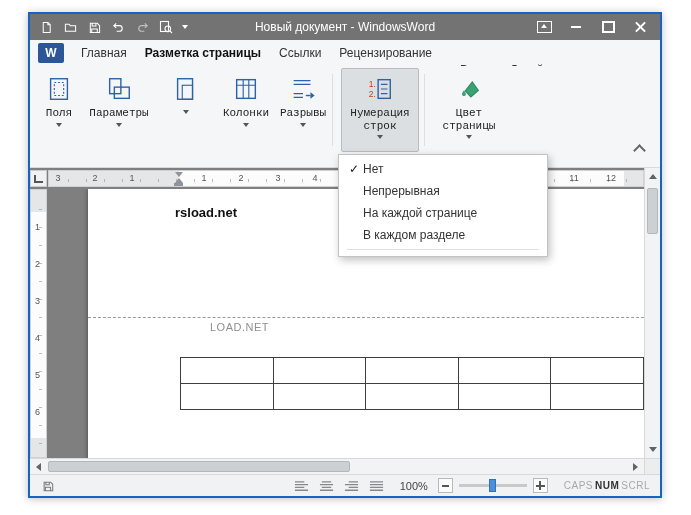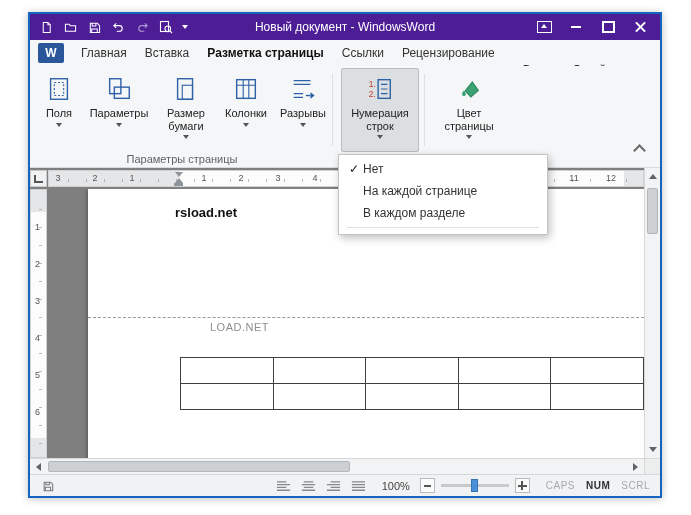--- a/index.html
+++ b/index.html
@@ -1,20 +1,20 @@
 <!DOCTYPE html>
 <html><head>
 <meta charset="utf-8">
 <style>
   html,body{margin:0;padding:0;}
   body{width:691px;height:515px;background:#fff;font-family:"Liberation Sans",sans-serif;position:relative;overflow:hidden;}
   .window{position:absolute;left:28px;top:12px;width:634px;height:486px;border:2px solid #1565c0;background:#fff;box-sizing:border-box;box-shadow:0 1px 8px rgba(0,0,0,.25);}
 
   
-  .titlebar{height:26px;background:#4c1d95;display:flex;align-items:center;color:#fff;padding:0 8px;position:relative;}
+  .titlebar{height:26px;background:#737373;display:flex;align-items:center;color:#fff;padding:0 8px;position:relative;}
   .tb-icons{display:flex;align-items:center;gap:8px;z-index:2;}
   .tb-btn{width:16px;height:16px;display:flex;align-items:center;justify-content:center;}
   .tb-title{position:absolute;left:0;right:0;text-align:center;font-size:12px;pointer-events:none;}
   .tb-controls{margin-left:auto;display:flex;align-items:center;gap:16px;z-index:2;padding-right:4px;}
   .caret-w{width:0;height:0;border-left:3.5px solid transparent;border-right:3.5px solid transparent;border-top:4px solid #fff;}
   .ctl-min{width:10px;height:2px;background:#fff;}
   .ctl-max{width:9px;height:8px;border:2px solid #fff;}
   .ctl-close{position:relative;width:11px;height:11px;}
   .ctl-close::before,.ctl-close::after{content:"";position:absolute;left:-1px;top:4.5px;width:13px;height:2px;background:#fff;}
   .ctl-close::before{transform:rotate(45deg);}
@@ -28,21 +28,21 @@
   .tab{font-size:12px;color:#333;padding:5px 9px;white-space:nowrap;}
   .tab.active{font-weight:bold;color:#111;}
   .tab.sp{margin-left:10px;margin-top:33px;}
 
   
   .ribbon{height:102px;background:#f5f6f7;border-bottom:1px solid #d8dadc;position:relative;box-sizing:border-box;}
   .rbuttons{position:absolute;left:6px;top:2px;display:flex;gap:3px;align-items:flex-start;}
   .rbtn{display:flex;flex-direction:column;align-items:center;padding-top:5px;height:84px;box-sizing:border-box;border:1px solid transparent;border-radius:2px;}
   .rbtn.active{background:#dcdfe1;border-color:#b9bdc1;}
   .ricon{width:30px;height:30px;display:flex;align-items:center;justify-content:center;margin-bottom:3px;}
-  .rlabel{font-size:11px;color:#222;text-align:center;line-height:1.15;}
+  .rlabel{font-size:11px;color:#222;text-align:center;line-height:1.15;font-family:Liberation Mono, monospace;}
   .rcaret{margin-top:3px;width:0;height:0;border-left:3.5px solid transparent;border-right:3.5px solid transparent;border-top:4px solid #555;}
   .rdivider{position:absolute;top:8px;height:72px;width:1px;background:#dcdee0;}
   .rgroup{position:absolute;bottom:2px;left:6px;width:292px;text-align:center;font-size:11px;color:#5f6368;}
   .rcollapse{position:absolute;right:16px;bottom:12px;width:7px;height:7px;border-left:2px solid #666;border-top:2px solid #666;transform:rotate(45deg);}
 
   
   .menu{position:absolute;left:308px;top:140px;width:208px;background:#fff;border:1px solid #c3c3c3;box-shadow:2px 3px 8px rgba(0,0,0,.25);z-index:60;padding:3px 0;}
   .mitem{display:flex;align-items:center;height:22px;font-size:12px;color:#333;padding:0 10px 0 6px;white-space:nowrap;}
   .mcheck{width:18px;text-align:center;font-size:12px;color:#222;flex:0 0 18px;}
   .msep{height:1px;background:#e0e0e0;margin:3px 8px;}
@@ -91,21 +91,21 @@
   .abtn{width:18px;height:15px;display:flex;align-items:center;justify-content:center;}
   .zoomval{margin-left:14px;color:#444;}
   .zctrls{display:flex;align-items:center;margin-left:10px;}
   .zbtn{width:15px;height:15px;border:1px solid #b7babc;background:#fafbfb;display:flex;align-items:center;justify-content:center;box-sizing:border-box;}
   .zminus{width:7px;height:2px;background:#555;}
   .zplus{position:relative;width:9px;height:9px;}
   .zplus::before{content:"";position:absolute;left:0;top:3.5px;width:9px;height:2px;background:#555;}
   .zplus::after{content:"";position:absolute;left:3.5px;top:0;width:2px;height:9px;background:#555;}
   .slider{width:68px;height:3px;background:#c7cacc;position:relative;margin:0 6px;}
   .sthumb{position:absolute;left:30px;top:-5px;width:7px;height:13px;background:#4a90d9;border:1px solid #3272b5;box-sizing:border-box;}
-  .inds{display:flex;gap:11px;margin-left:16px;}
+  .inds{display:flex;gap:2px;margin-left:16px;}
   .ind{color:#a6a9ac;font-size:10px;letter-spacing:.5px;}
   .ind.active{color:#2f3235;font-weight:bold;}
 </style>
 </head>
 <body>
 
 <div class="window">
 
   <div class="titlebar">
     <div class="tb-icons">
@@ -163,21 +163,20 @@
           <span class="ctl-close"></span>
         </span>
     </div>
   </div>
 
   <div class="tabrow">
     <div class="file-btn">
         <span>W</span>
       </div>
     <span class="tab">Главная</span>
-    <span class="tab">Вставка</span>
     <span class="tab active">Разметка страницы</span>
     <span class="tab">Ссылки</span>
     <span class="tab">Рецензирование</span>
     <span class="tab sp">Вид</span>
     <span class="tab sp">Дизайн</span>
   </div>
 
   <div class="ribbon">
     <div class="rbuttons">
       <div class="rbtn" style="width:46px">
@@ -200,21 +199,20 @@
         <span class="rlabel">Параметры</span>
         <span class="rcaret"></span>
       </div>
       <div class="rbtn" style="width:60px">
         <span class="ricon">
           <svg width="28" height="28" viewBox="0 0 30 30" fill="none" stroke="#2e62a6" stroke-width="1.5">
               <rect x="6" y="4" width="16" height="22"></rect>
               <rect x="11" y="11" width="11" height="15" stroke-width="1.2"></rect>
             </svg>
         </span>
-        <span class="rlabel">Размер бумаги</span>
         <span class="rcaret"></span>
       </div>
       <div class="rbtn" style="width:54px">
         <span class="ricon">
           <svg width="28" height="28" viewBox="0 0 30 30" fill="none" stroke="#2e62a6" stroke-width="1.5">
               <rect x="5" y="5" width="20" height="20"></rect>
               <path d="M12 5v20M18 5v20M5 11h20" stroke-width="1.2"></path>
             </svg>
         </span>
         <span class="rlabel">Колонки</span>
@@ -250,28 +248,31 @@
               <path d="M11 17 18.5 7.5l6.5 9-8 7z" fill="#3aa273" stroke="#2f8a5f" stroke-width="1.2"></path>
               <path d="M7.5 20.5c0 2.6 4.2 2.6 4.2 0 0-1.8-2.1-4-2.1-4s-2.1 2.2-2.1 4z" fill="#3aa273"></path>
             </svg>
         </span>
         <span class="rlabel">Цвет страницы</span>
         <span class="rcaret"></span>
       </div>
     </div>
     <div class="rdivider" style="left:302px"></div>
     <div class="rdivider" style="left:394px"></div>
-    <div class="rgroup">Параметры страницы</div>
     <span class="rcollapse"></span>
   </div>
 
   <div class="menu">
     <div class="mitem">
       <span class="mcheck">✓</span>
       <span>Нет</span>
+    </div>
+    <div class="mitem">
+      <span class="mcheck"></span>
+      <span>Непрерывная</span>
     </div>
     <div class="mitem">
       <span class="mcheck"></span>
       <span>На каждой странице</span>
     </div>
     <div class="mitem">
       <span class="mcheck"></span>
       <span>В каждом разделе</span>
     </div>
     <div class="msep"></div>

